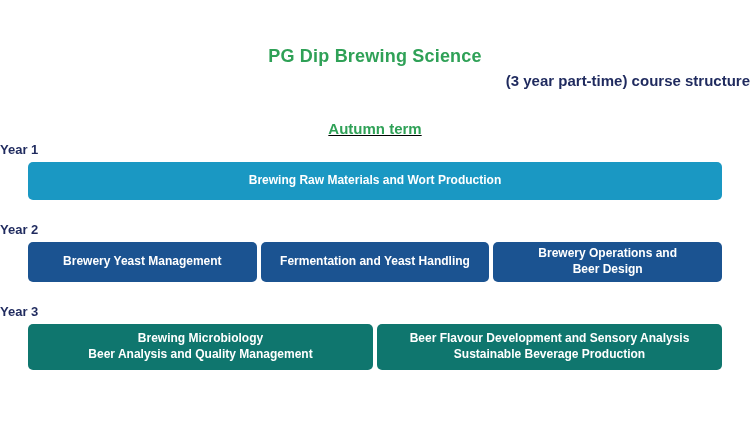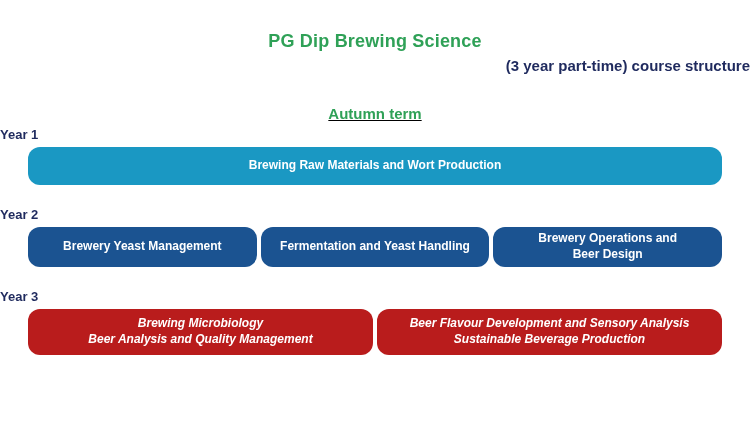--- a/index.html
+++ b/index.html
@@ -10,21 +10,21 @@
     font-family: "Liberation Sans", sans-serif;
     overflow: hidden;
   }
   .canvas {
     position: relative;
     width: 750px;
     height: 421px;
     background: #ffffff;
   }
   .title {
-    padding-top: 31px;
+    padding-top: 46px;
     text-align: center;
     color: #2fa157;
     font-size: 18px;
     font-weight: bold;
     letter-spacing: 0.2px;
   }
   .subtitle {
     margin-top: 5px;
     text-align: right;
     color: #1f2a5e;
@@ -62,26 +62,26 @@
     flex: 1;
     display: flex;
     flex-direction: column;
     justify-content: center;
     align-items: center;
     text-align: center;
     color: #ffffff;
     font-size: 12px;
     font-weight: bold;
     line-height: 1.3;
-    border-radius: 12px;
+    border-radius: 5px;
     padding: 2px 19px;
   }
   .row.y1 .module { background: #1a98c3; min-height: 38px; }
   .row.y2 .module { background: #1b5391; min-height: 40px; }
-  .row.y3 .module { background: #b91c1c; min-height: 46px; font-style: italic; }
+  .row.y3 .module { background: #0f766e; min-height: 46px; }
   .module span { display: block; }
 </style>
 </head>
 <body>
 
 <div class="canvas">
 
   <div class="title">PG Dip Brewing Science</div>
   <div class="subtitle">(3 year part-time) course structure</div>
 

